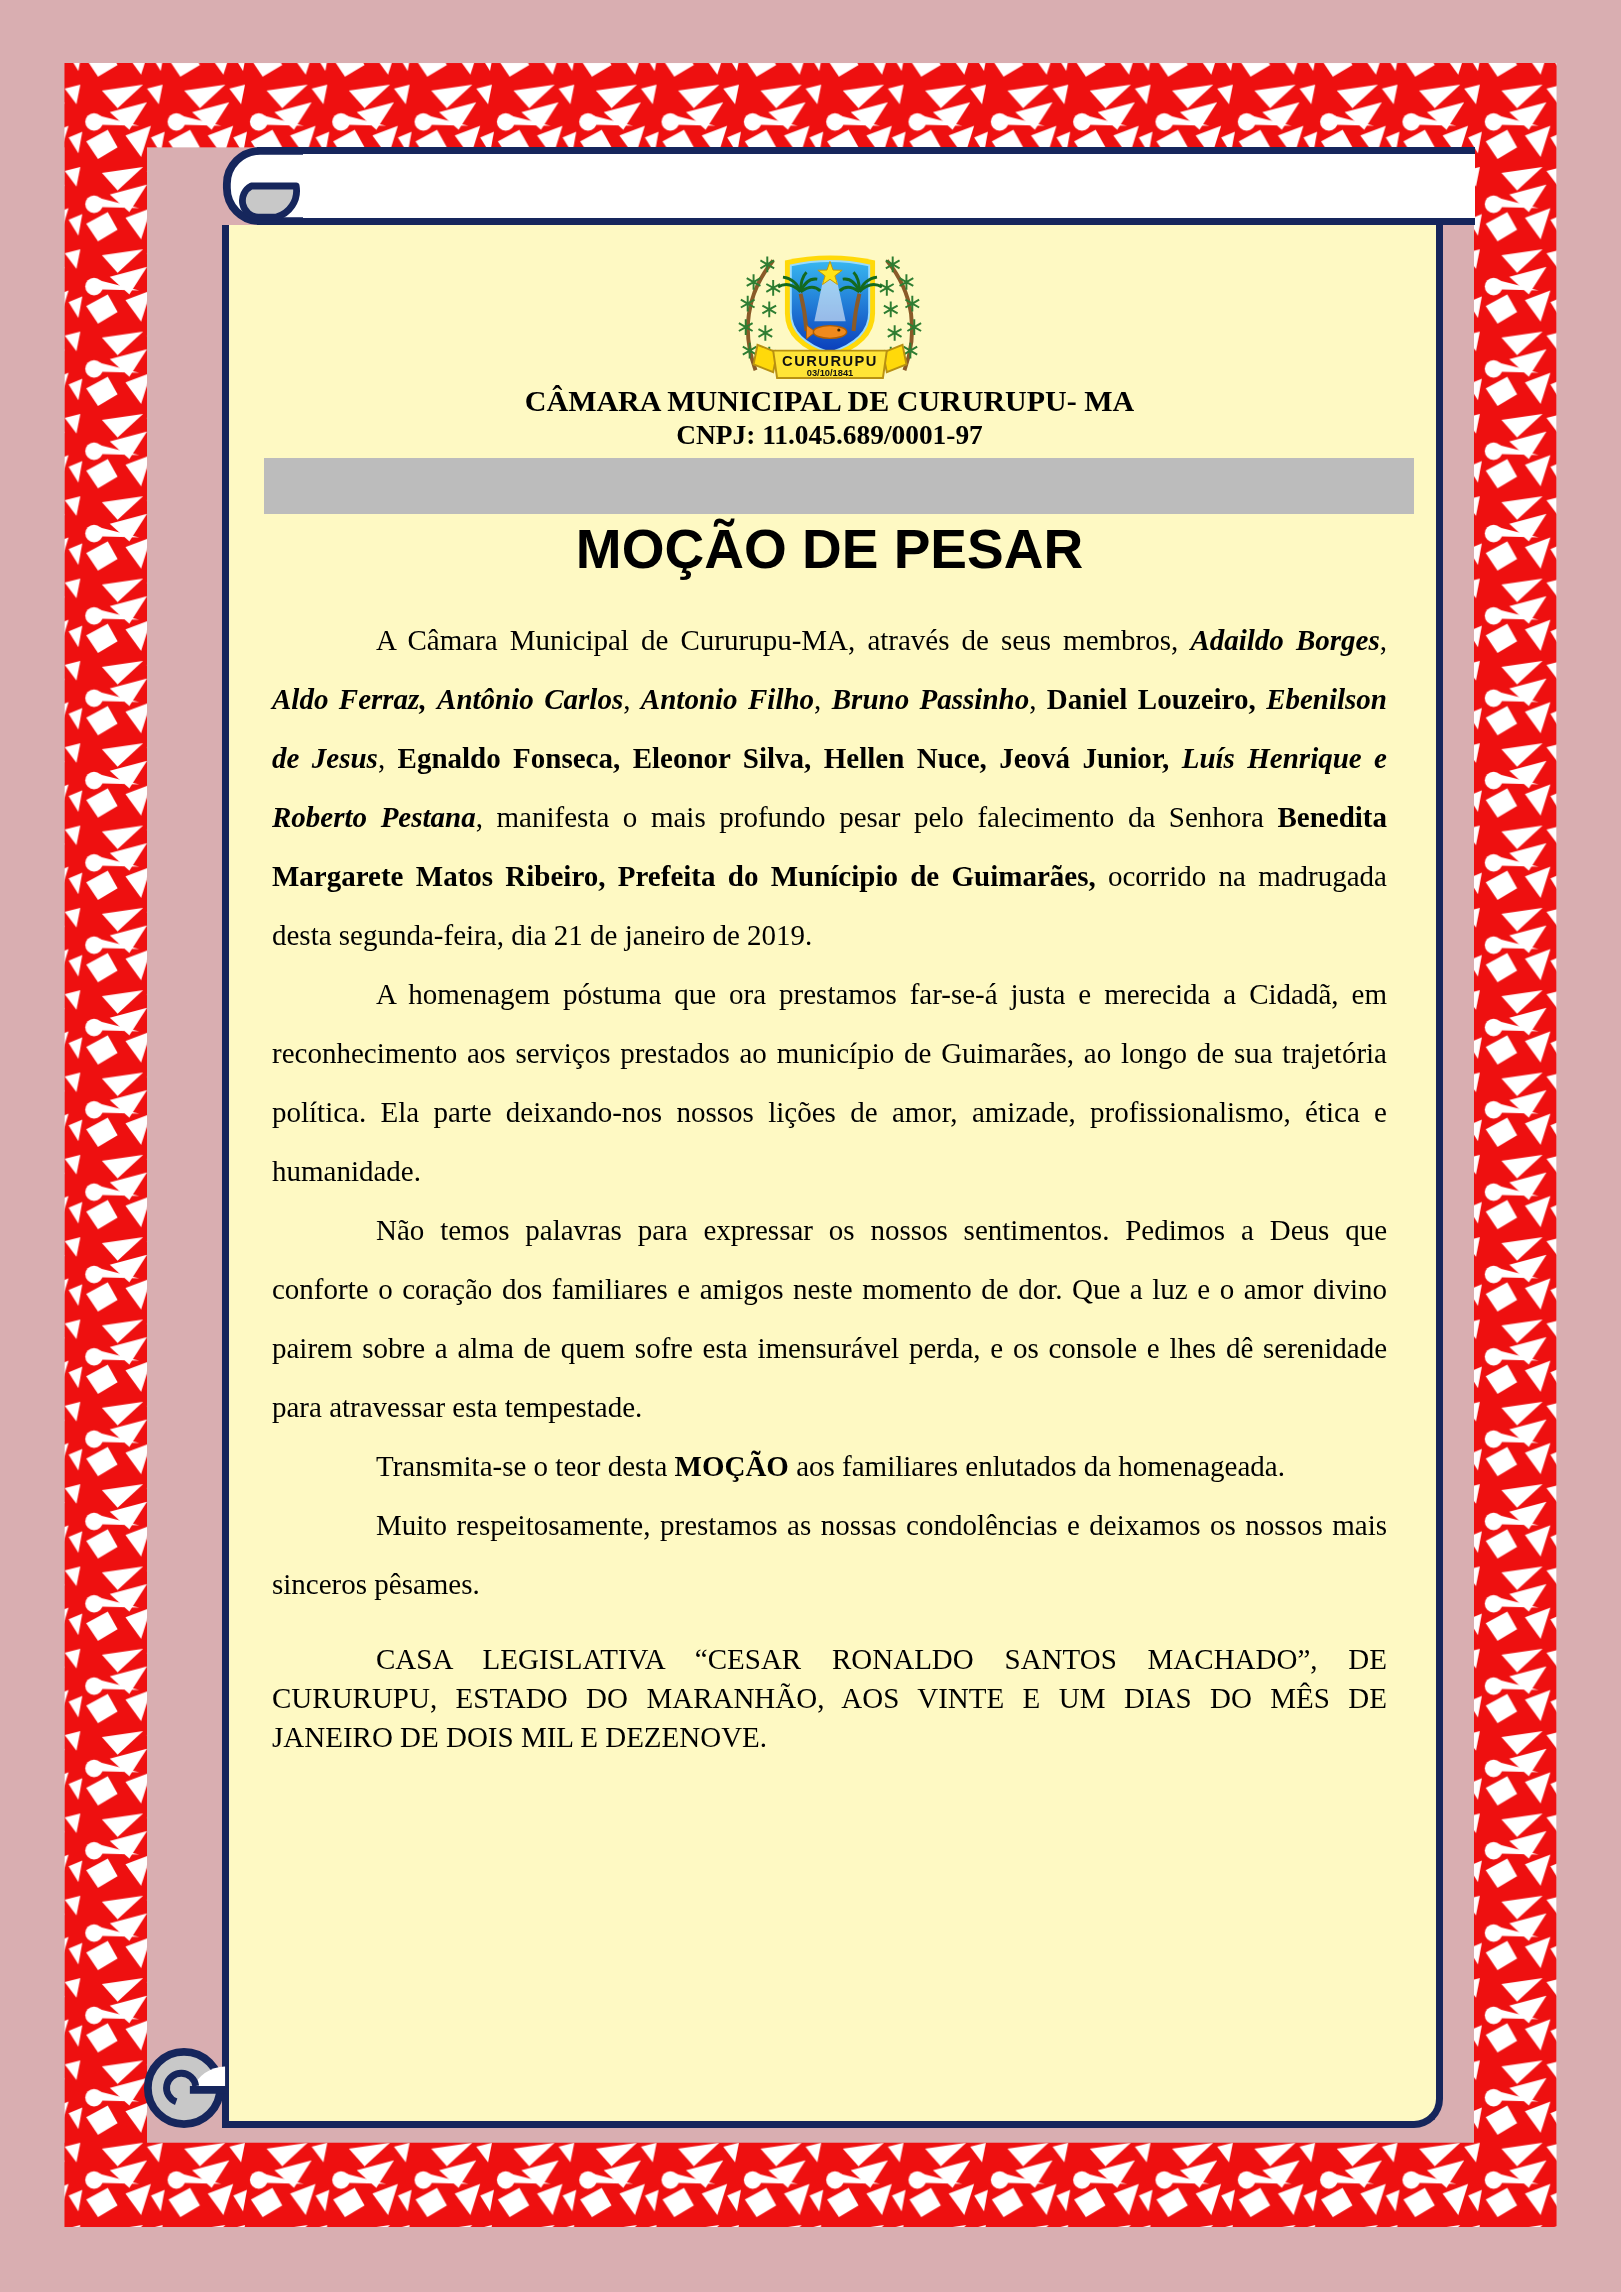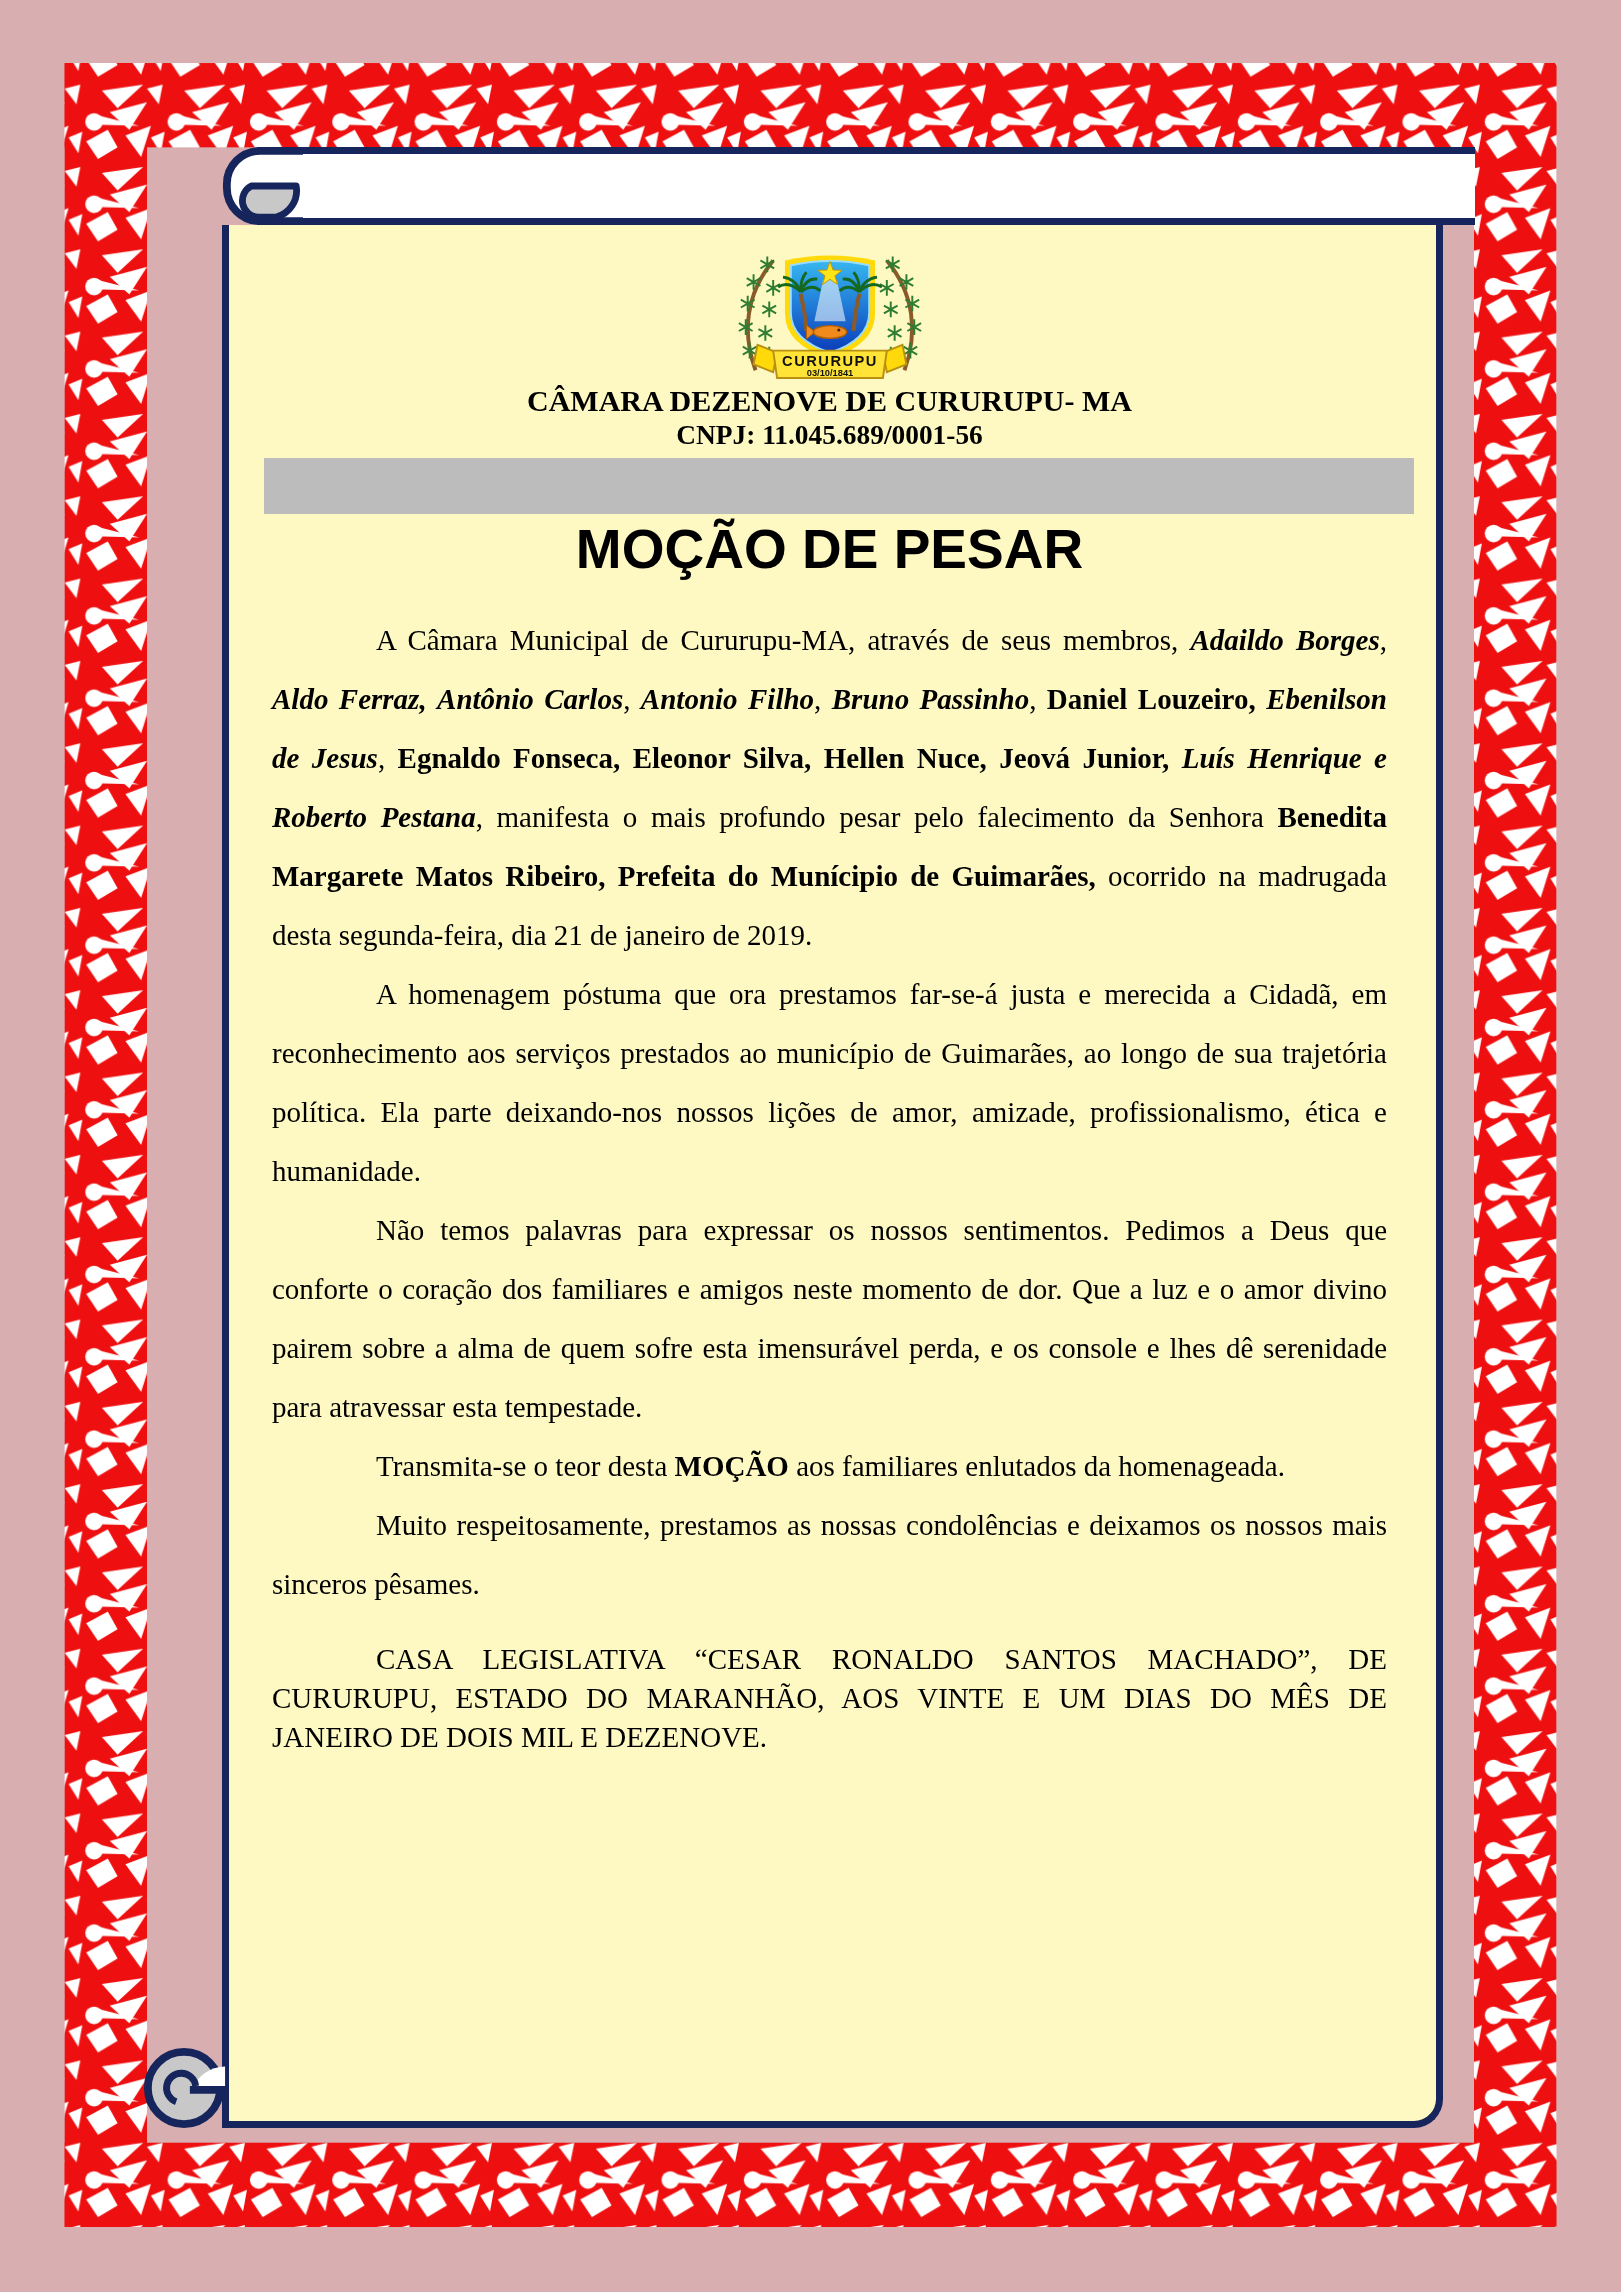--- a/index.html
+++ b/index.html
@@ -138,22 +138,22 @@
       </g>
       <g>
         <path d="M56,120 L36,112 L32,132 L52,140 Z" fill="#ffd90a" stroke="#b89112" stroke-width="2"></path>
         <path d="M164,120 L184,112 L188,132 L168,140 Z" fill="#ffd90a" stroke="#b89112" stroke-width="2"></path>
         <path d="M52,118 L168,118 L164,146 L56,146 Z" fill="#ffe437" stroke="#b89112" stroke-width="2"></path>
         <text x="110" y="134" text-anchor="middle" font-family="Liberation Sans, sans-serif" font-size="15" font-weight="bold" letter-spacing="1.5" fill="#111111">CURURUPU</text>
         <text x="110" y="144" text-anchor="middle" font-family="Liberation Sans, sans-serif" font-size="9.5" font-weight="bold" fill="#111111">03/10/1841</text>
       </g>
     </svg>
 
-    <h1 class="org-name">CÂMARA DEZENOVE DE CURURUPU- MA</h1>
-    <h2 class="org-cnpj">CNPJ: 11.045.689/0001-56</h2>
+    <h1 class="org-name">CÂMARA MUNICIPAL DE CURURUPU- MA</h1>
+    <h2 class="org-cnpj">CNPJ: 11.045.689/0001-97</h2>
 
     <div class="gray-bar"></div>
 
     <h3 class="doc-title">MOÇÃO DE PESAR</h3>
 
     <div class="doc-text">
       <p class="para"><span>A Câmara Municipal de Cururupu-MA, através de seus membros, </span><span class="seg-bi">Adaildo Borges</span><span>, </span><span class="seg-bi">Aldo Ferraz,</span><span> </span><span class="seg-bi">Antônio Carlos</span><span>, </span><span class="seg-bi">Antonio Filho</span><span>, </span><span class="seg-bi">Bruno Passinho</span><span>, </span><span class="seg-b">Daniel Louzeiro,</span><span> </span><span class="seg-bi">Ebenilson de Jesus</span><span>, </span><span class="seg-b">Egnaldo Fonseca, Eleonor Silva, Hellen Nuce, Jeová Junior, </span><span class="seg-bi">Luís Henrique e Roberto Pestana</span><span>, manifesta o mais profundo pesar pelo falecimento da Senhora </span><span class="seg-b">Benedita Margarete Matos Ribeiro, Prefeita do Munícipio de Guimarães,</span><span> ocorrido na madrugada desta segunda-feira, dia 21 de janeiro de 2019.</span></p>
       <p class="para"><span>A homenagem póstuma que ora prestamos far-se-á justa e merecida a Cidadã, em reconhecimento aos serviços prestados ao município de Guimarães, ao longo de sua trajetória política. Ela parte deixando-nos nossos lições de amor, amizade, profissionalismo, ética e humanidade.</span></p>
       <p class="para"><span>Não temos palavras para expressar os nossos sentimentos. Pedimos a Deus que conforte o coração dos familiares e amigos neste momento de dor. Que a luz e o amor divino pairem sobre a alma de quem sofre esta imensurável perda, e os console e lhes dê serenidade para atravessar esta tempestade.</span></p>
       <p class="para"><span>Transmita-se o teor desta </span><span class="seg-b">MOÇÃO</span><span> aos familiares enlutados da homenageada.</span></p>

